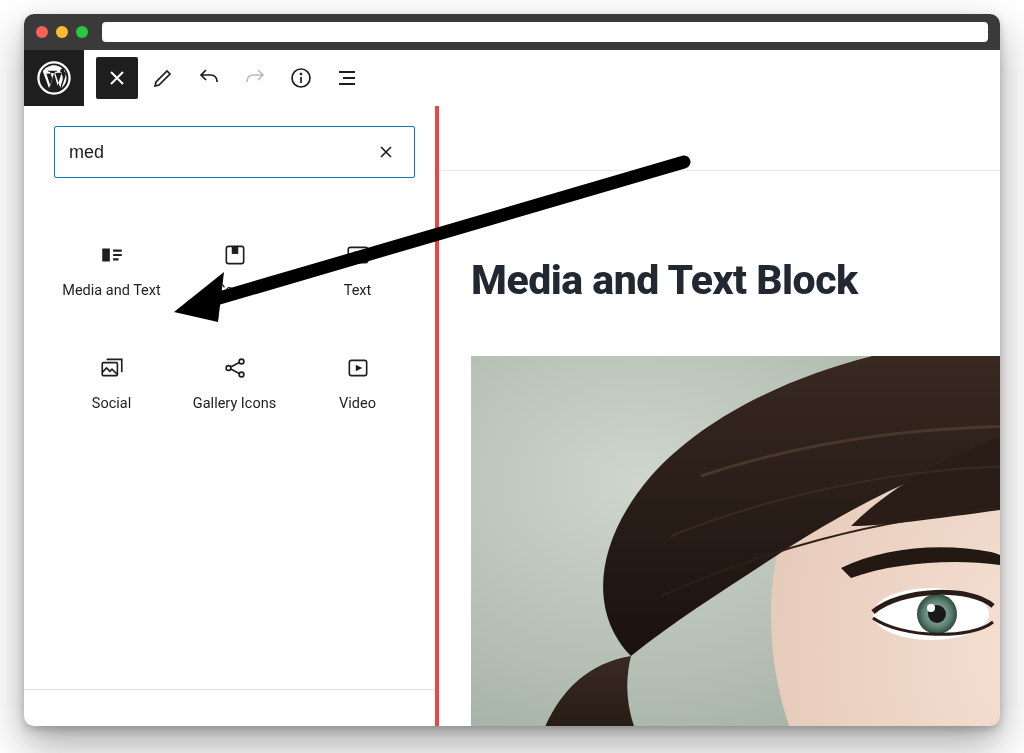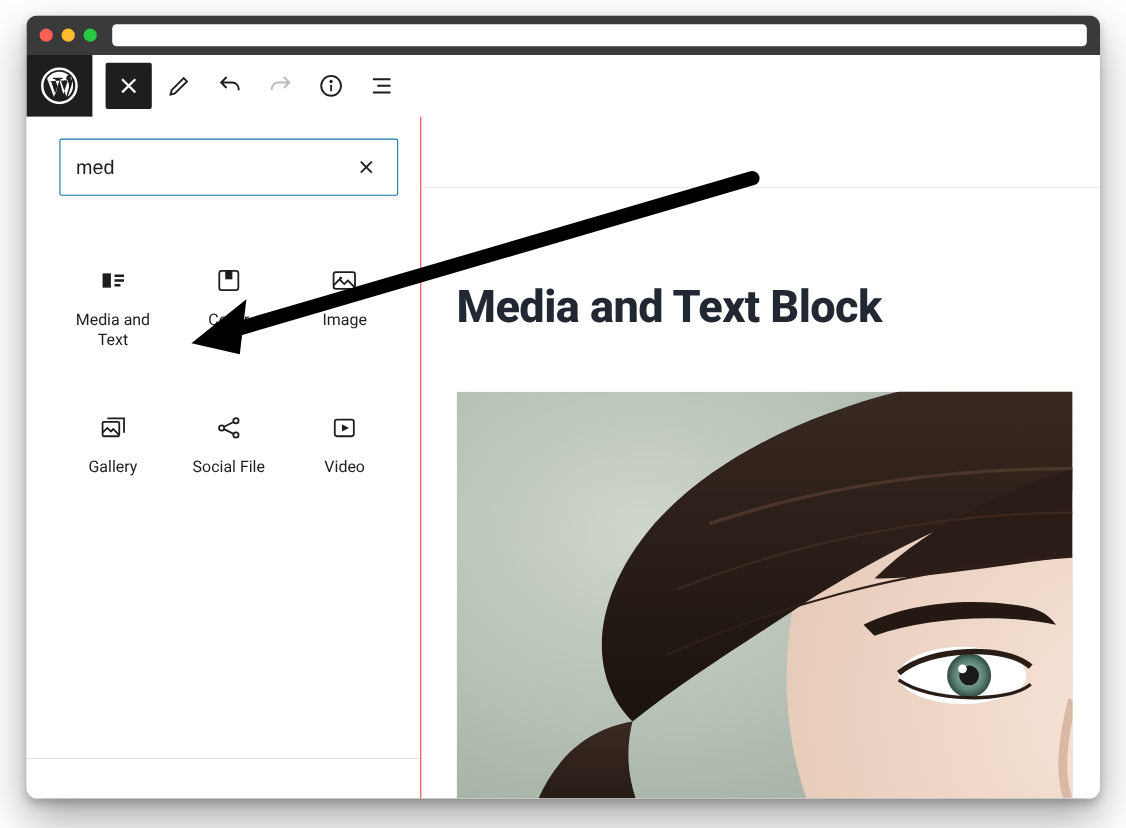--- a/index.html
+++ b/index.html
@@ -34,36 +34,36 @@
   }
   .tool-btn.dark { background: #1e1e1e; }
   .tool-btn svg { width: 24px; height: 24px; }
   .tool-btn.dark svg { stroke: #fff; fill: none; }
   .tool-btn.light svg { stroke: #1e1e1e; fill: none; }
   .tool-btn.disabled svg { stroke: #bbb; }
   .content {
     position: absolute; top: 92px; left: 0; right: 0; bottom: 0; display: flex;
   }
   .inserter {
-    width: 359px; border-right: 1px solid #ef4444; padding: 20px 20px 0 30px; position: relative;
+    width: 415px; border-right: 4px solid #ef4444; padding: 20px 20px 0 30px; position: relative;
   }
   .search-wrap {
     position: relative; border: 1.5px solid #1077b0; border-radius: 2px;
     height: 52px; display: flex; align-items: center; padding: 0 14px;
     margin-bottom: 46px;
   }
   .search-input {
     flex: 1; border: none; outline: none; font-size: 18px; color: #1e1e1e; background: transparent;
   }
   .search-clear {
     width: 28px; height: 28px; display: flex; align-items: center; justify-content: center; cursor: pointer;
   }
   .search-clear svg { width: 20px; height: 20px; stroke: #1e1e1e; }
   .block-grid {
-    display: grid; grid-template-columns: repeat(3, 1fr); gap: 24px 8px;
+    display: grid; grid-template-columns: repeat(3, 1fr); gap: 3px 8px;
     padding: 0 0px;
   }
   .block-item {
     display: flex; flex-direction: column; align-items: center; justify-content: flex-start;
     padding: 18px 4px 14px 4px; cursor: pointer; border-radius: 2px;
     min-height: 110px;
   }
   .block-icon { width: 26px; height: 26px; margin-bottom: 14px; display:flex; align-items:center; justify-content:center;}
   .block-icon svg { width: 26px; height: 26px; stroke: #1e1e1e; fill: none; stroke-width: 1.5; }
   .block-label { font-size: 14.5px; color: #1e1e1e; text-align: center; line-height: 1.3; }
@@ -182,44 +182,44 @@
         </div>
 
         <div class="block-item">
           <div class="block-icon">
             <svg viewBox="0 0 24 24">
                 <rect x="3" y="5" width="18" height="14" rx="2"></rect>
                 <path d="M3 16l5-5 4 4 3-3 6 6"></path>
                 <circle cx="9" cy="10" r="1.2" fill="#1e1e1e" stroke="none"></circle>
               </svg>
           </div>
-          <div class="block-label">Image</div>
+          <div class="block-label">Text</div>
         </div>
 
         <div class="block-item">
           <div class="block-icon">
             <svg viewBox="0 0 24 24">
                 <rect x="3" y="7" width="14" height="12" rx="1"></rect>
                 <path d="M3 16l4-4 3 3 2-2 5 5"></path>
                 <path d="M7 4h14v12"></path>
               </svg>
           </div>
-          <div class="block-label">Gallery</div>
+          <div class="block-label">Social</div>
         </div>
 
         <div class="block-item">
           <div class="block-icon">
             <svg viewBox="0 0 24 24">
                 <circle cx="6" cy="12" r="2.2"></circle>
                 <circle cx="18" cy="6" r="2.2"></circle>
                 <circle cx="18" cy="18" r="2.2"></circle>
                 <path d="M8 11l8-4M8 13l8 4"></path>
               </svg>
           </div>
-          <div class="block-label">Social File</div>
+          <div class="block-label">Gallery Icons</div>
         </div>
 
 
 
         <div class="block-item">
           <div class="block-icon">
             <svg viewBox="0 0 24 24">
                 <rect x="4" y="5" width="16" height="14" rx="2"></rect>
                 <path d="M10 9l6 3-6 3z" fill="#1e1e1e" stroke="none"></path>
               </svg>

